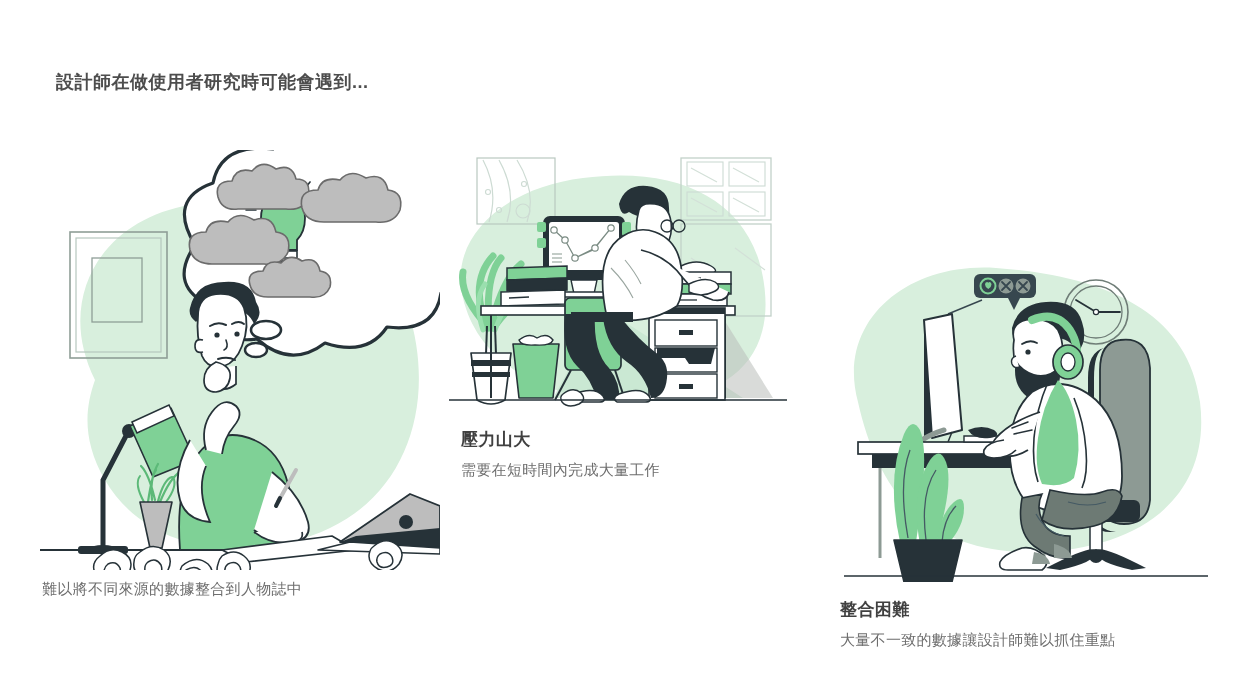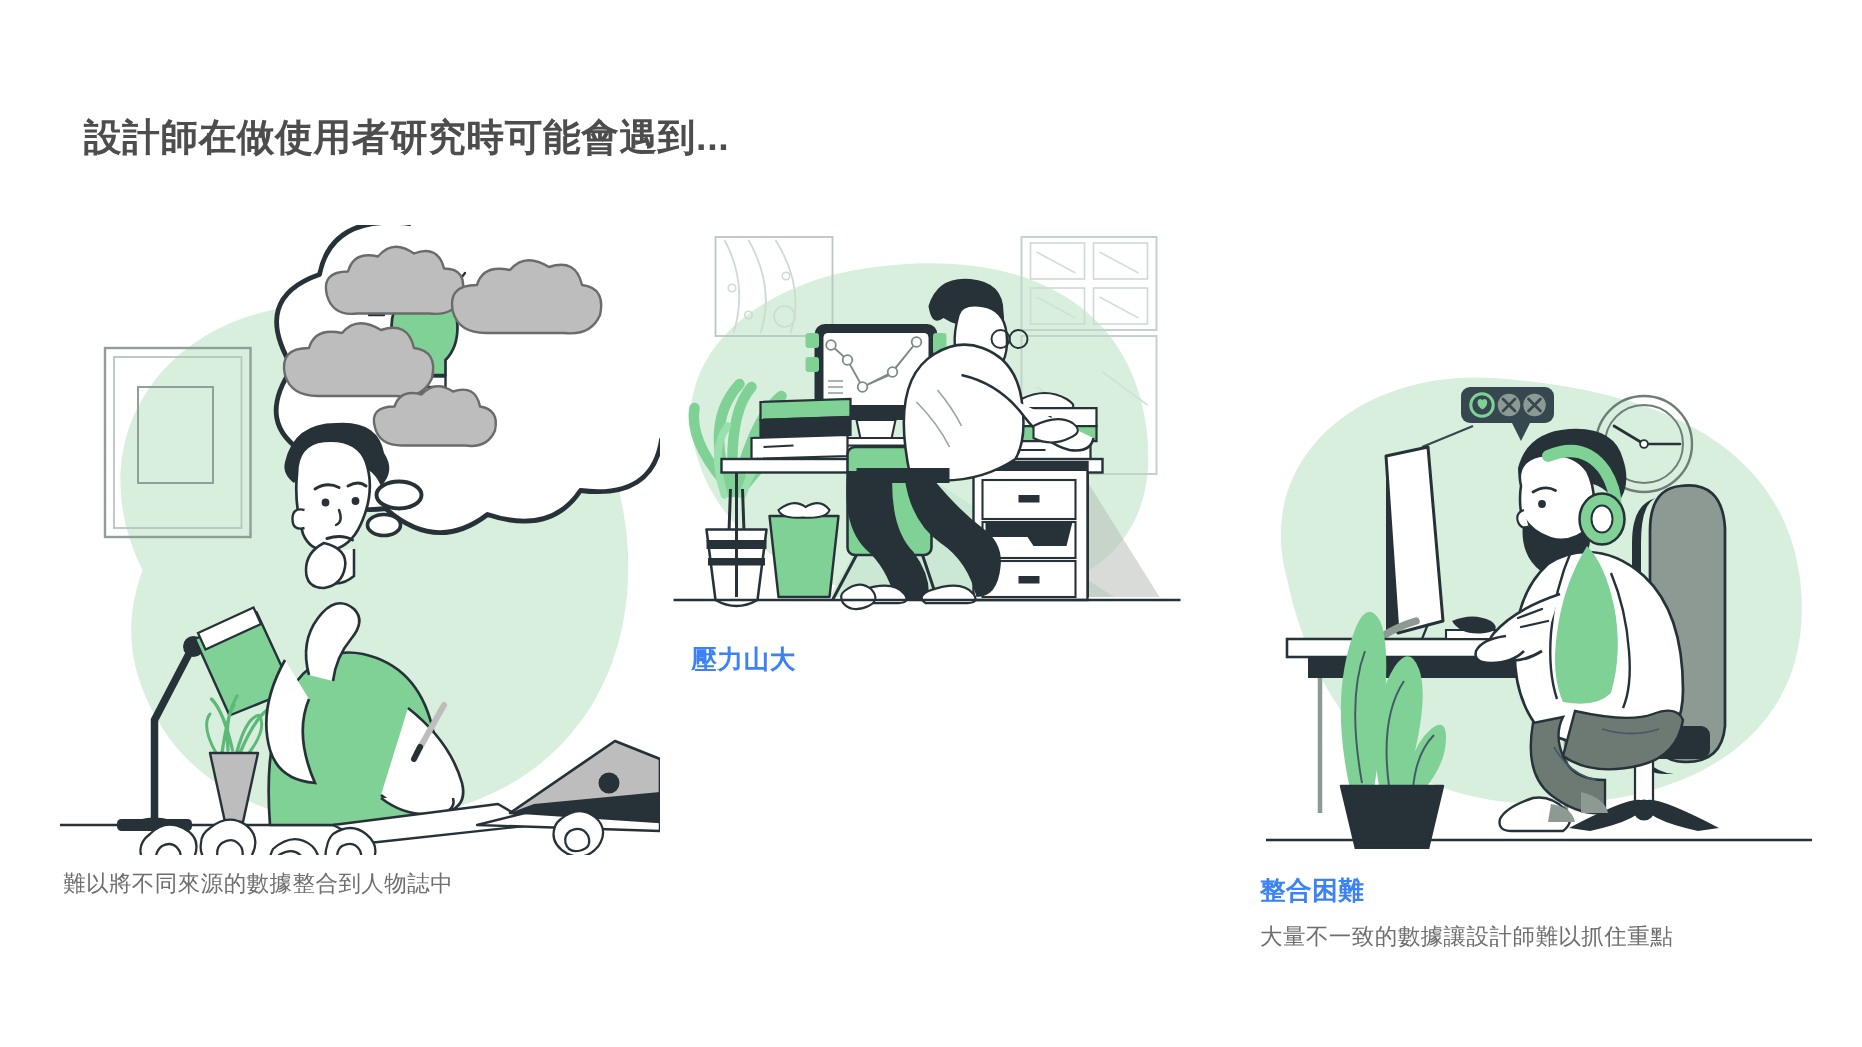--- a/index.html
+++ b/index.html
@@ -9,54 +9,54 @@
     width: 1241px; height: 698px;
     background: #ffffff;
     font-family: "Liberation Sans", "DejaVu Sans", sans-serif;
     overflow: hidden;
   }
   .page { position: relative; width: 1241px; height: 698px; background: #ffffff; }
 
   .page-title {
     position: absolute;
     left: 56px; top: 58px;
-    font-size: 25px;
+    font-size: 18px;
     font-weight: bold;
     color: #4d4d4d;
     letter-spacing: 0.5px;
     white-space: nowrap;
   }
 
   .card { position: absolute; }
   .card .art { position: relative; }
   .card .card-title {
     font-size: 17px;
     font-weight: bold;
-    color: #3b82f6;
+    color: #404040;
     margin: 0;
     letter-spacing: 0.4px;
     white-space: nowrap;
   }
   .card .card-desc {
     font-size: 15px;
     font-weight: normal;
     color: #6e6e6e;
     margin: 10px 0 0 0;
     letter-spacing: 0.3px;
     white-space: nowrap;
   }
 
   
   #card-data-chaos   { left: 40px;  top: 150px; }
   #card-data-chaos .text-block { margin-top: 6px; margin-left: 2px; }
 
   #card-high-stress  { left: 443px; top: 148px; }
   #card-high-stress .text-block { margin-top: 10px; margin-left: 18px; }
 
-  #card-integration  { left: 836px; top: 236px; }
+  #card-integration  { left: 836px; top: 252px; }
   #card-integration .text-block { margin-top: 16px; margin-left: 4px; }
 
   svg { display: block; }
 </style>
 </head>
 <body>
 
 <div class="page">
 
   <h1 class="page-title">設計師在做使用者研究時可能會遇到...</h1>
@@ -296,20 +296,21 @@
         </g>
 
         <path d="M120 246 q10 -8 18 -1 q6 7 -2 11 q-11 5 -17 -2 q-3 -5 1 -8 Z" fill="#ffffff" stroke="#263238" stroke-width="1.4"></path>
 
         <line x1="6" y1="252" x2="344" y2="252" stroke="#263238" stroke-width="1.7"></line>
       </svg>
     </div>
 
     <div class="text-block">
       <h2 class="card-title">壓力山大</h2>
+      <p class="card-desc">需要在短時間內完成大量工作</p>
     </div>
   </div>
 
   <div class="card" id="card-integration">
     <div class="art">
       <svg width="380" height="330" viewBox="0 0 380 330">
 
         <path d="M22 150 C0 70 70 10 160 16 C270 24 352 60 364 150 C376 248 300 298 200 300 C90 302 42 240 22 150 Z" fill="#d8efdd"></path>
 
         <g>

